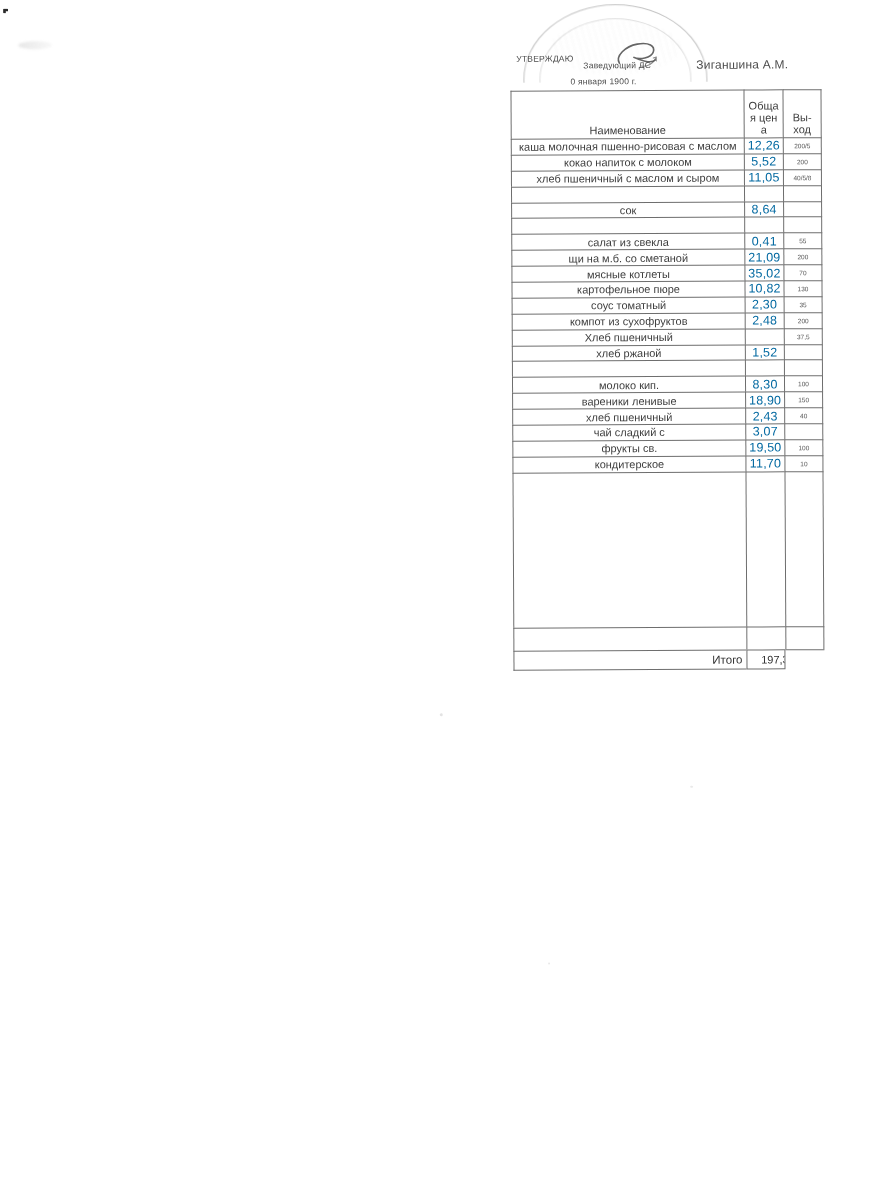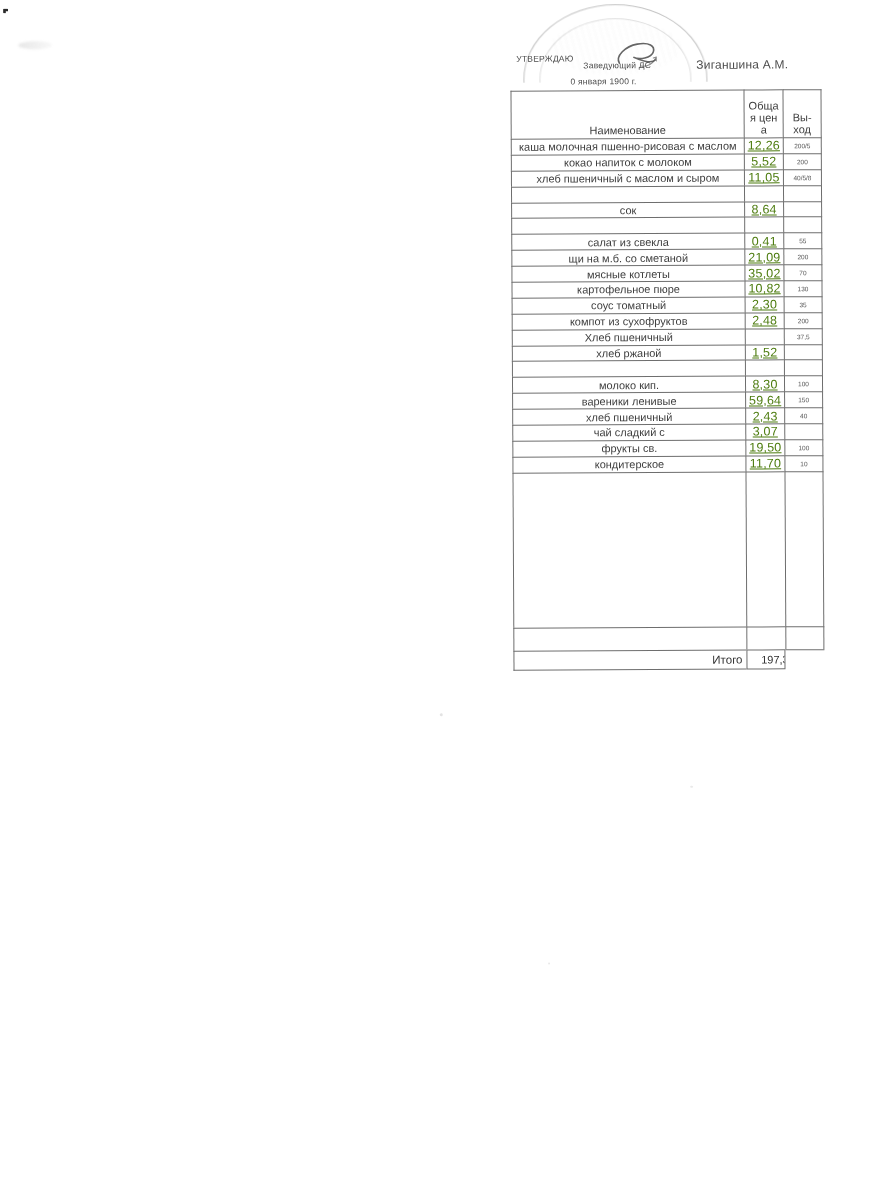--- a/index.html
+++ b/index.html
@@ -56,21 +56,21 @@
     box-sizing:border-box;
     display:flex;align-items:center;justify-content:center;
     overflow:hidden;
   }
   .br{border-right:1px solid var(--line);}
   .bb{border-bottom:1px solid var(--line);}
   .only-top{border-left:none;border-right:none;border-bottom:none;}
   .hcell{align-items:flex-end;text-align:center;padding:0 3px 2px 3px;font-size:11px;color:#3c3c3c;line-height:12px;}
   .price-h{word-break:break-all;}
   .name-c{font-size:11px;color:#3d3d3d;justify-content:center;text-align:center;padding:0 2px;white-space:nowrap;}
-  .price-c{font-size:12.5px;color:#4d7c0f;letter-spacing:.2px;text-decoration:underline;}
+  .price-c{font-size:12.5px;color:#0369a1;letter-spacing:.2px;}
   .yield-c{font-size:6.5px;color:#555;}
   .total-l{justify-content:flex-end;padding-right:4px;font-size:11.5px;color:#333;}
   .total-v{font-size:11px;color:#2e2e2e;padding-left:24px;}
 </style>
 </head>
 <body>
 
 <div class="scan-rotate">
 
   <div class="speck speck-tl"></div>
@@ -140,21 +140,21 @@
       <div class="cell name-c">хлеб ржаной</div>
       <div class="cell price-c">1,52</div>
       <div class="cell yield-c br"></div>
       <div class="cell name-c"></div>
       <div class="cell price-c"></div>
       <div class="cell yield-c br"></div>
       <div class="cell name-c">молоко кип.</div>
       <div class="cell price-c">8,30</div>
       <div class="cell yield-c br">100</div>
       <div class="cell name-c">вареники ленивые</div>
-      <div class="cell price-c">59,64</div>
+      <div class="cell price-c">18,90</div>
       <div class="cell yield-c br">150</div>
       <div class="cell name-c">хлеб пшеничный</div>
       <div class="cell price-c">2,43</div>
       <div class="cell yield-c br">40</div>
       <div class="cell name-c">чай сладкий с</div>
       <div class="cell price-c">3,07</div>
       <div class="cell yield-c br"></div>
       <div class="cell name-c">фрукты св.</div>
       <div class="cell price-c">19,50</div>
       <div class="cell yield-c br">100</div>

